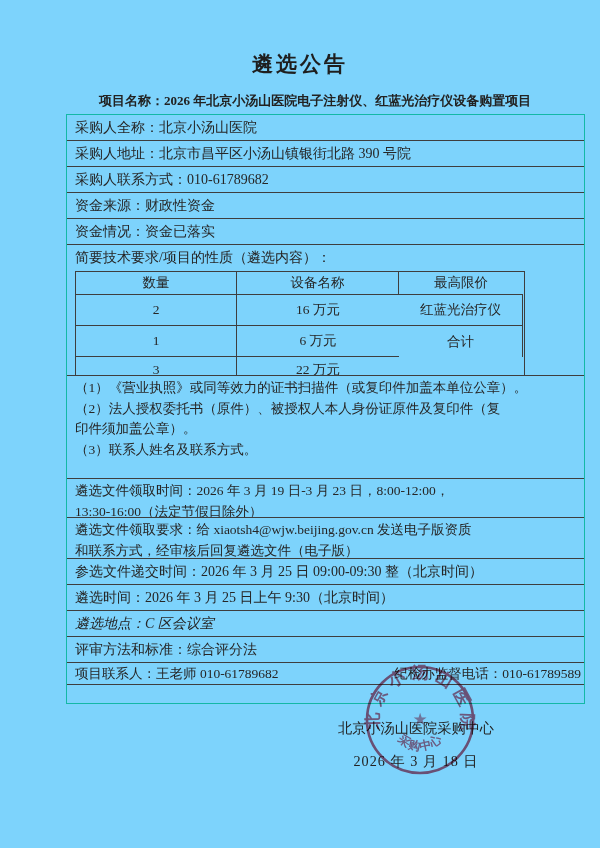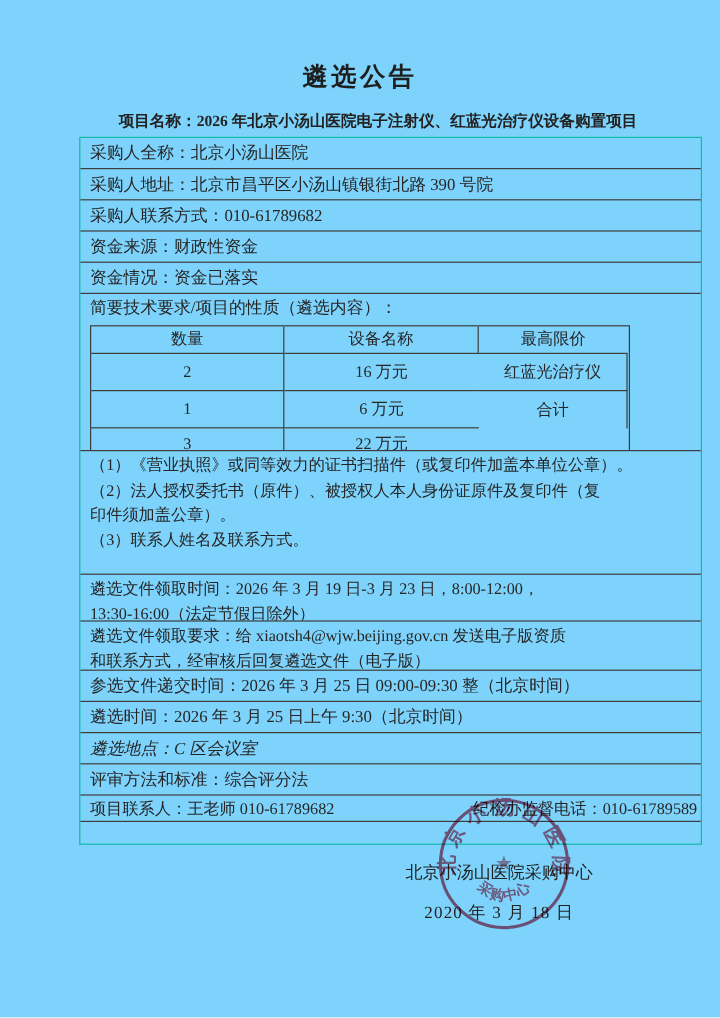--- a/index.html
+++ b/index.html
@@ -124,21 +124,21 @@
     <div class="trow row-contacts">
       <span>项目联系人：王老师 010-61789682</span>
       <span>纪检办监督电话：010-61789589</span>
     </div>
 
     <div class="trow row-empty"></div>
   </div>
 
   <div class="footer">
     <div class="org">北京小汤山医院采购中心</div>
-    <div class="date">2020 年 3 月 18 日</div>
+    <div class="date">2026 年 3 月 18 日</div>
   </div>
 
   <svg class="stamp" width="122" height="122" viewBox="0 0 122 122">
     <circle cx="61" cy="61" r="53" fill="none" stroke-width="2.6" stroke="#cf4a63"></circle>
     <path id="sealArcTop" d="M 20.4 71.9 A 42 42 0 1 1 101.6 71.9" fill="none"></path>
     <path id="sealArcBottom" d="M 38 80.3 A 30 30 0 0 0 84 80.3" fill="none"></path>
     <text font-size="16.5" font-weight="bold" opacity="0.92" fill="#cf4a63">
       <textPath href="#sealArcTop" startOffset="2" textLength="150">北京小汤山医院</textPath>
     </text>
     <text font-size="12" font-weight="bold" opacity="0.9" fill="#cf4a63">

